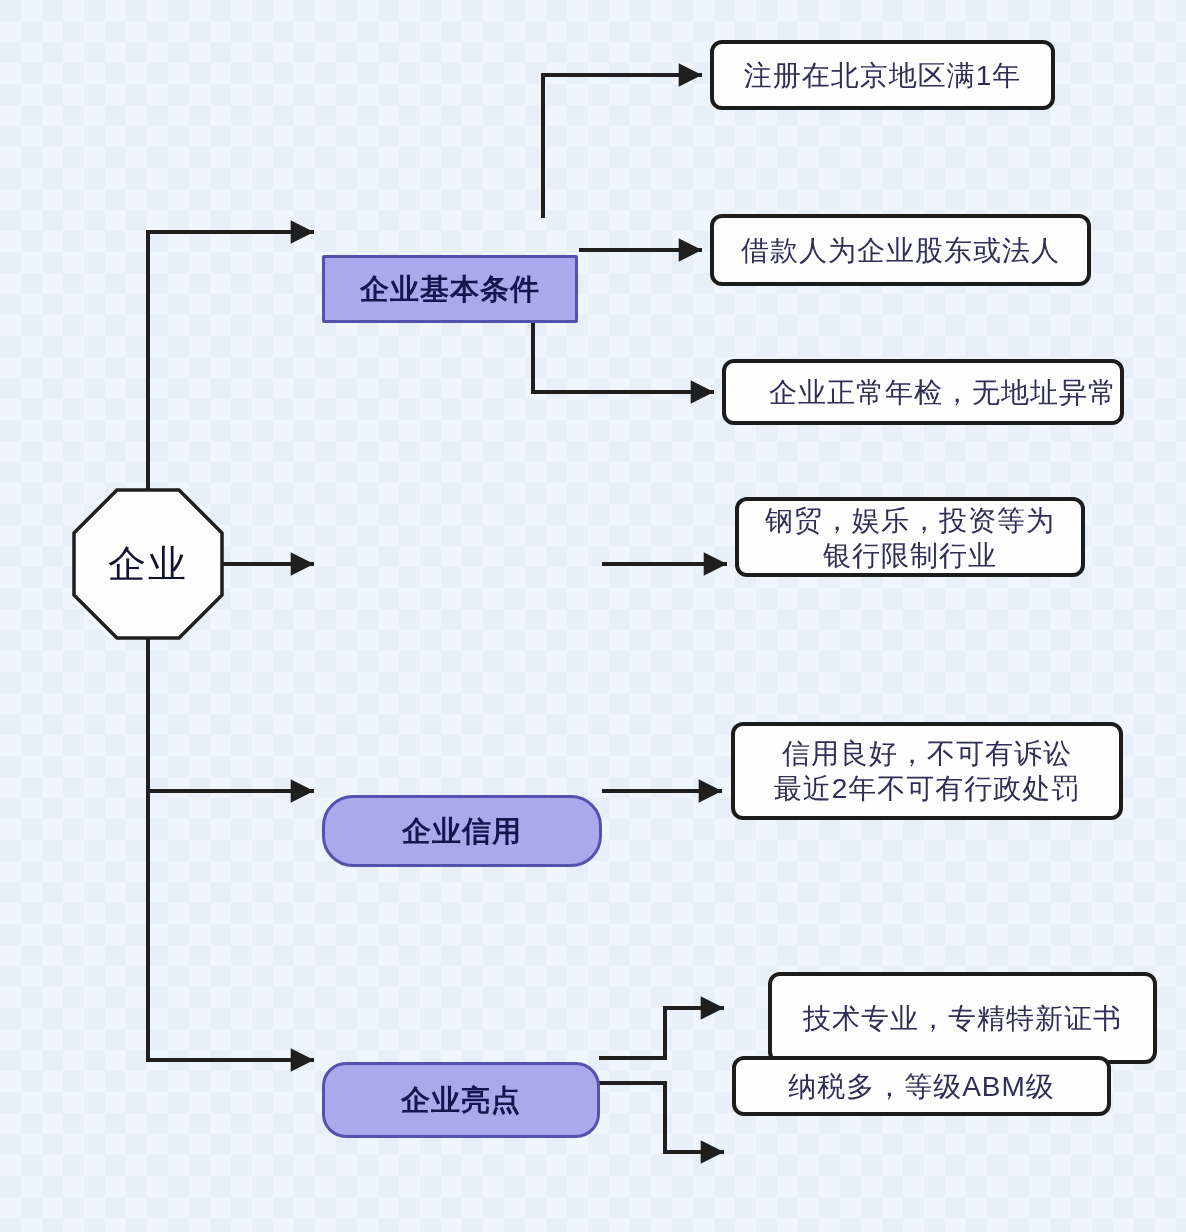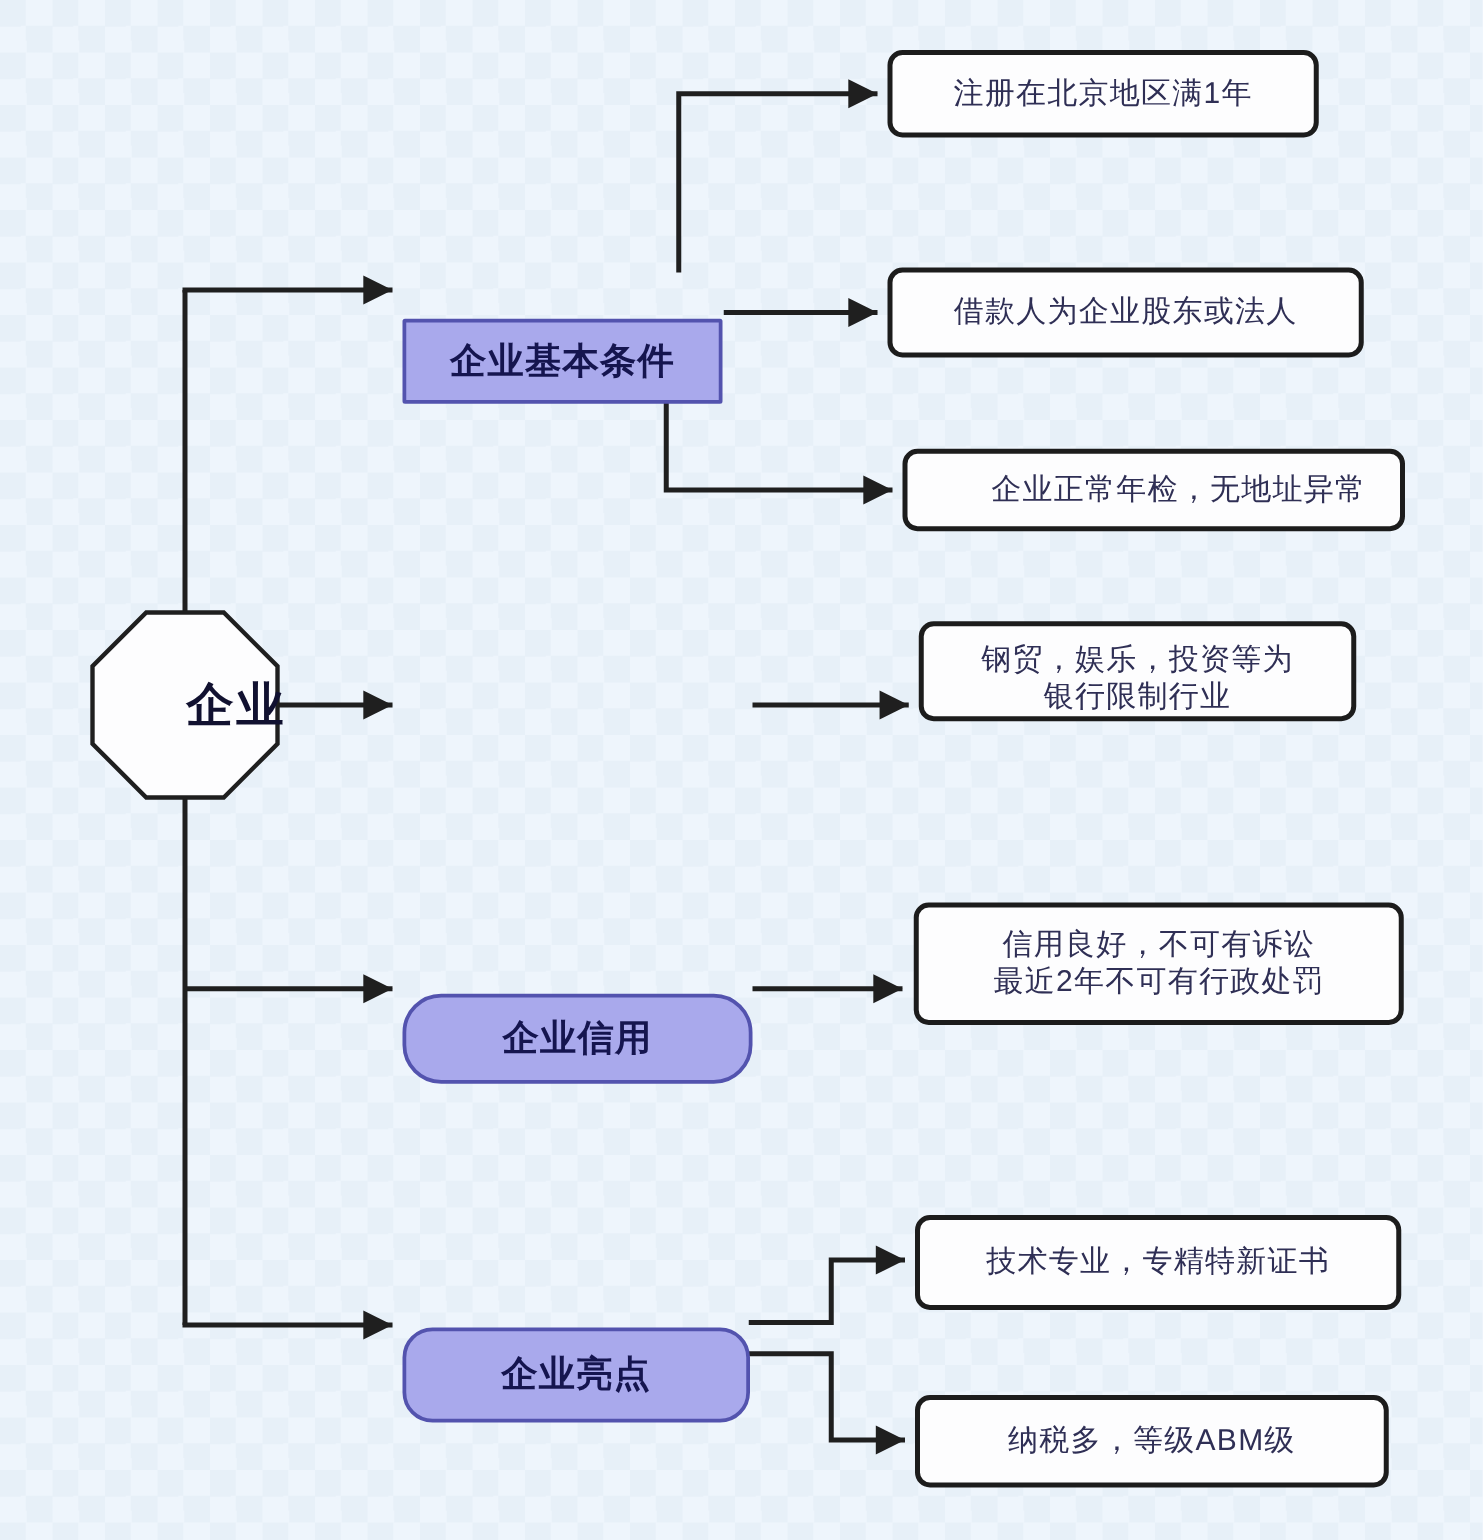--- a/index.html
+++ b/index.html
@@ -39,35 +39,34 @@
     font-weight: bold;
     font-size: 29px;
     letter-spacing: 1px;
     margin-top: 40px;
   }
   .white-node {
     background: #fdfdfe;
     border: 4px solid #1c1c1c;
     border-radius: 12px;
     color: #2f2f55;
-    font-size: 24px;
+    font-size: 28px;
     letter-spacing: 1px;
   }
   .octagon-label {
     position: absolute;
     left: 74px; top: 490px;
     width: 148px; height: 148px;
     display: flex;
     align-items: center;
     justify-content: center;
     color: #111130;
-    font-weight: bold;
+    font-weight: normal;
     font-size: 38px;
     letter-spacing: 2px;
-    padding-left: 41px;
   }
 </style>
 </head>
 <body>
 
 <div class="canvas">
 
   <svg class="connectors" viewBox="0 0 1186 1232" xmlns="http://www.w3.org/2000/svg">
     <defs>
       <marker id="arrow" viewBox="0 0 12 12" refX="11" refY="6" markerWidth="7" markerHeight="7" orient="auto">
@@ -121,21 +120,21 @@
   <div class="node white-node" style="left:735px; top:497px; width:350px; height:80px;justify-content:flex-end;">
     <span>钢贸，娱乐，投资等为</span>
     <span>银行限制行业</span>
   </div>
 
   <div class="node white-node" style="left:731px; top:722px; width:392px; height:98px;">
     <span>信用良好，不可有诉讼</span>
     <span>最近2年不可有行政处罚</span>
   </div>
 
-  <div class="node white-node" style="left:732px; top:972px; width:389px; height:76px;">
+  <div class="node white-node" style="left:768px; top:972px; width:389px; height:92px;font-family:Liberation Serif, serif;">
     <span>技术专业，专精特新证书</span>
   </div>
 
-  <div class="node white-node" style="left:732px; top:1116px; width:379px; height:74px;">
+  <div class="node white-node" style="left:732px; top:1056px; width:379px; height:60px;">
     <span>纳税多，等级ABM级</span>
   </div>
 
 </div>
 
 </body></html>

